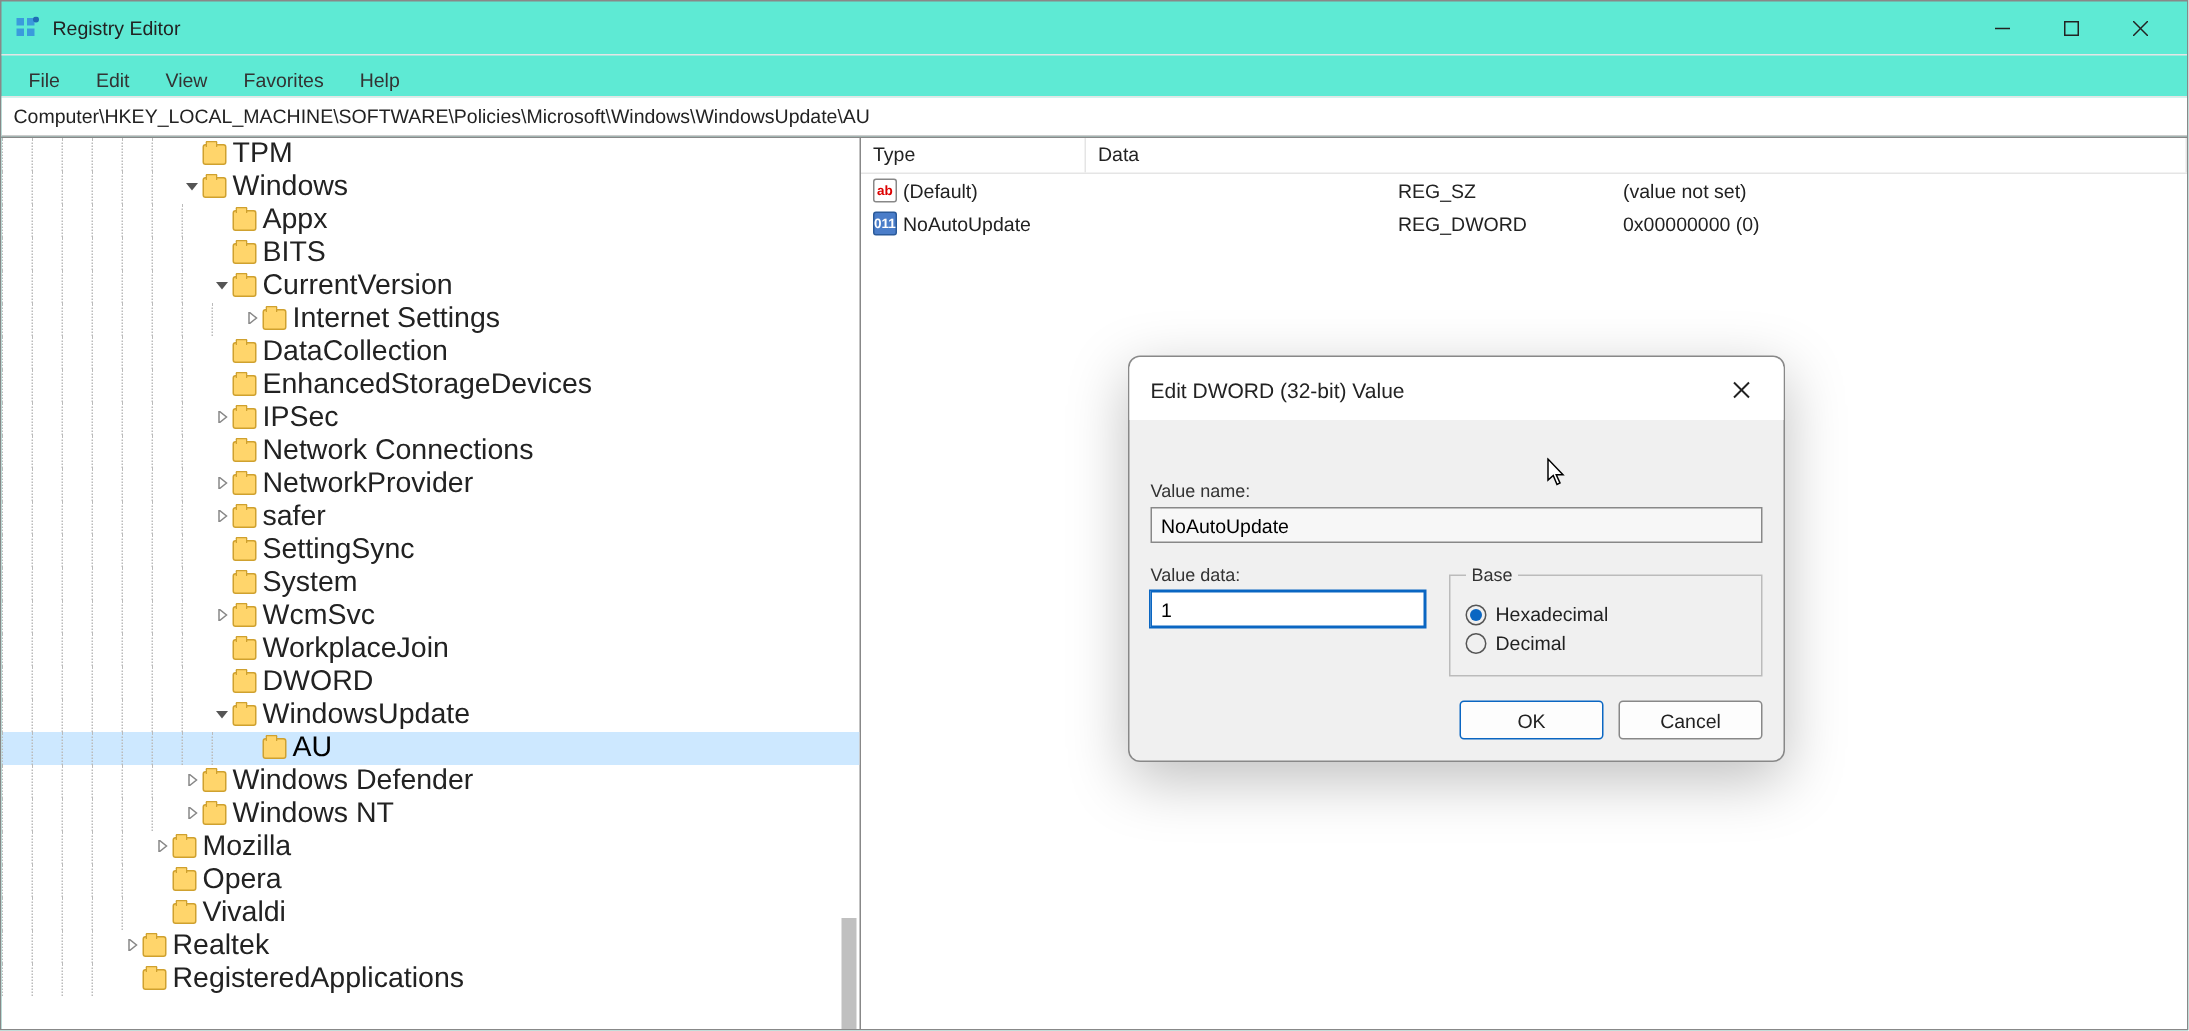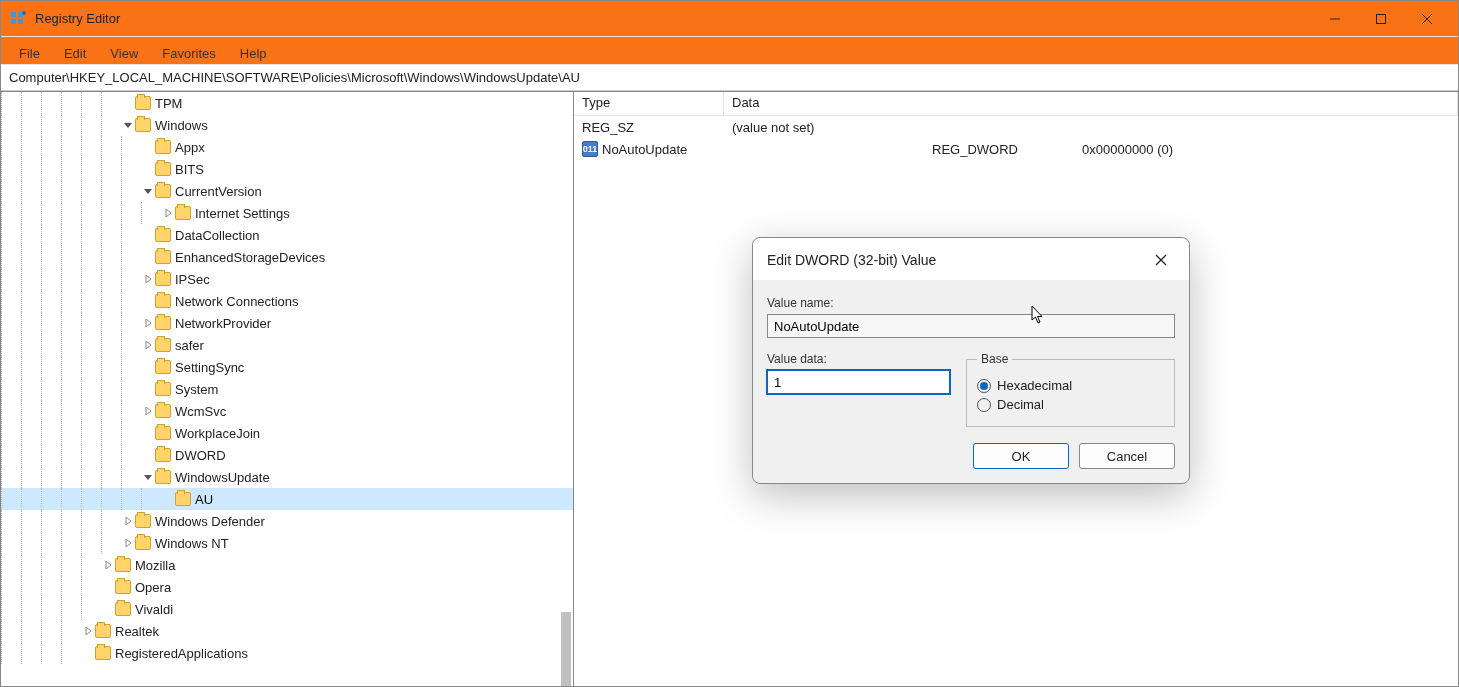--- a/index.html
+++ b/index.html
@@ -1,17 +1,17 @@
 <!DOCTYPE html>
 <html><head>
 <meta charset="utf-8">
 <style>
 * { box-sizing: border-box; margin: 0; padding: 0; font-family: 'Segoe UI', Tahoma, sans-serif; }
 html, body { width: 1459px; height: 687px; overflow: hidden; background: #fff; }
-.window { width: 1459px; height: 687px; border: 1px solid #888; display: flex; flex-direction: column; background: #f97316; position: relative; }
+.window { width: 1459px; height: 687px; border: 1px solid #888; display: flex; flex-direction: column; background: #5eead4; position: relative; }
 
 
 .titlebar { height: 36px; display: flex; align-items: center; padding: 0 8px; border-bottom: 1px solid #e5e5e5; }
 .titlebar .app-icon { width: 18px; height: 18px; margin-right: 8px; display: flex; align-items: center; justify-content: center; }
 .titlebar .title { font-size: 13px; color: #222; flex: 1; }
 .win-controls { display: flex; gap: 0; margin-left: auto; }
 .win-btn { width: 46px; height: 32px; display: flex; align-items: center; justify-content: center; color: #222; font-size: 13px; }
 
 
 .menubar { height: 28px; display: flex; align-items: flex-end; padding: 0 8px; gap: 4px; border-bottom: 1px solid #e5e5e5; }
@@ -30,42 +30,42 @@
 .list-header { display: flex; height: 24px; border-bottom: 1px solid #e5e5e5; font-size: 13px; color: #222; }
 .list-header .col { padding: 3px 8px; border-right: 1px solid #e5e5e5; }
 .list-body { flex: 1; }
 .list-row { display: flex; height: 22px; align-items: center; font-size: 13px; color: #222; }
 .list-row .col { padding: 0 8px; display: flex; align-items: center; gap: 4px; }
 .col-name { width: 350px; }
 .col-type { width: 150px; }
 .col-data { flex: 1; }
 
 
-ul.tree { list-style: none; font-size: 13px; color: #222; }
+ul.tree { list-style: none; font-size: 19px; color: #222; }
 .tree li { white-space: nowrap; }
 .node { display: flex; align-items: center; height: 22px; }
 .node .expander { width: 14px; text-align: center; color: #555; font-size: 10px; display: inline-block; }
 .node .folder { width: 16px; height: 14px; background: #ffd56b; border: 1px solid #cfa12f; border-radius: 2px; display: inline-block; margin-right: 4px; position: relative; }
 .node .folder.open::before { content: ''; position: absolute; top: -3px; left: 1px; width: 6px; height: 3px; background: #ffd56b; border: 1px solid #cfa12f; border-bottom: none; border-radius: 1px 1px 0 0; }
 .node.selected { background: #cde8ff; }
 .node.selected .label { color: #000; }
 .indent { display: inline-flex; }
 .guide { width: 20px; height: 22px; border-left: 1px dotted #bbb; display: inline-block; }
 
 
 .val-icon { width: 16px; height: 16px; display: inline-flex; align-items: center; justify-content: center; font-size: 9px; font-weight: bold; border: 1px solid #888; border-radius: 2px; }
 .val-icon.sz { background: #fff; color: #d00; }
 .val-icon.dw { background: #4a7dc9; color: #fff; border-color: #2a5a9a; }
 
 
 .dialog-backdrop { position: absolute; inset: 0; pointer-events: none; }
 .dialog { position: absolute; left: 751px; top: 236px; width: 438px; background: #f0f0f0; border: 1px solid #888; border-radius: 8px; box-shadow: 0 12px 40px rgba(0,0,0,0.25); pointer-events: auto; }
 .dialog-title { display: flex; align-items: center; padding: 10px 14px 8px; font-size: 14px; color: #222; background: #fff; border-radius: 8px 8px 0 0; }
 .dialog-title .close { margin-left: auto; width: 28px; height: 24px; display: flex; align-items: center; justify-content: center; }
-.dialog-body { padding: 16px 14px 14px; font-size: 13px; color: #222; }
+.dialog-body { padding: 16px 14px 14px; font-size: 13px; color: #222; margin-top: 24px; }
 .dlg-label { font-size: 12px; color: #333; margin-bottom: 4px; }
 .dlg-input { width: 100%; height: 24px; border: 1px solid #888; padding: 2px 6px; font-size: 13px; background: #fff; }
 .dlg-input.readonly { background: #f7f7f7; }
 .dlg-row { display: flex; gap: 16px; margin-top: 14px; align-items: flex-start; }
 .dlg-col-left { width: 184px; }
 .dlg-input.focus { border: 1px solid #0a66c2; outline: 1px solid #0a66c2; }
 fieldset.base { border: 1px solid #bbb; padding: 8px 10px 10px; width: 210px; }
 fieldset.base legend { font-size: 12px; color: #333; padding: 0 4px; }
 .radio-row { display: flex; align-items: center; gap: 6px; font-size: 13px; margin: 4px 0; }
 .radio { width: 14px; height: 14px; border: 1px solid #555; border-radius: 50%; display: inline-flex; align-items: center; justify-content: center; }
@@ -559,20 +559,24 @@
       <div class="scrollbar"></div>
     </div>
 
     <div class="list-pane">
       <div class="list-header">
         <div class="col col-type">Type</div>
         <div class="col col-data">Data</div>
       </div>
       <div class="list-body" id="list-body">
           <div class="list-row">
+            <div class="col col-name">
+              <span class="val-icon sz">ab</span>
+              <span>(Default)</span>
+            </div>
             <div class="col col-type">REG_SZ</div>
             <div class="col col-data">(value not set)</div>
           </div>
           <div class="list-row">
             <div class="col col-name">
               <span class="val-icon dw">011</span>
               <span>NoAutoUpdate</span>
             </div>
             <div class="col col-type">REG_DWORD</div>
             <div class="col col-data">0x00000000 (0)</div>

